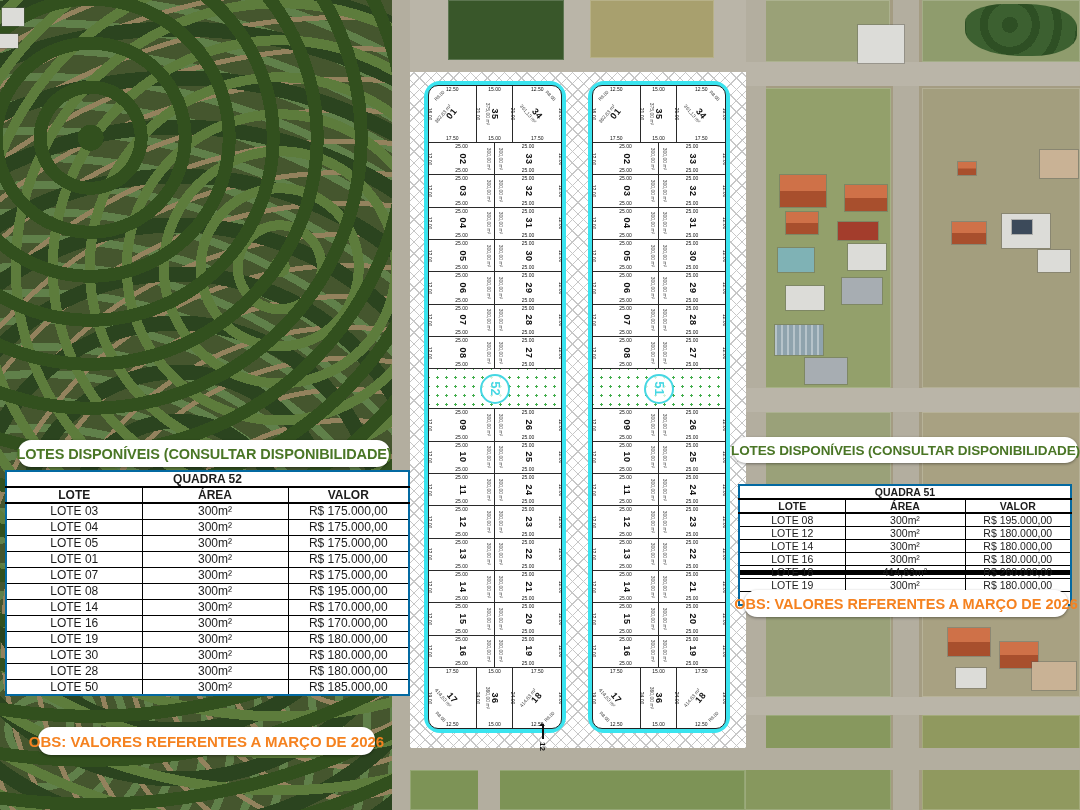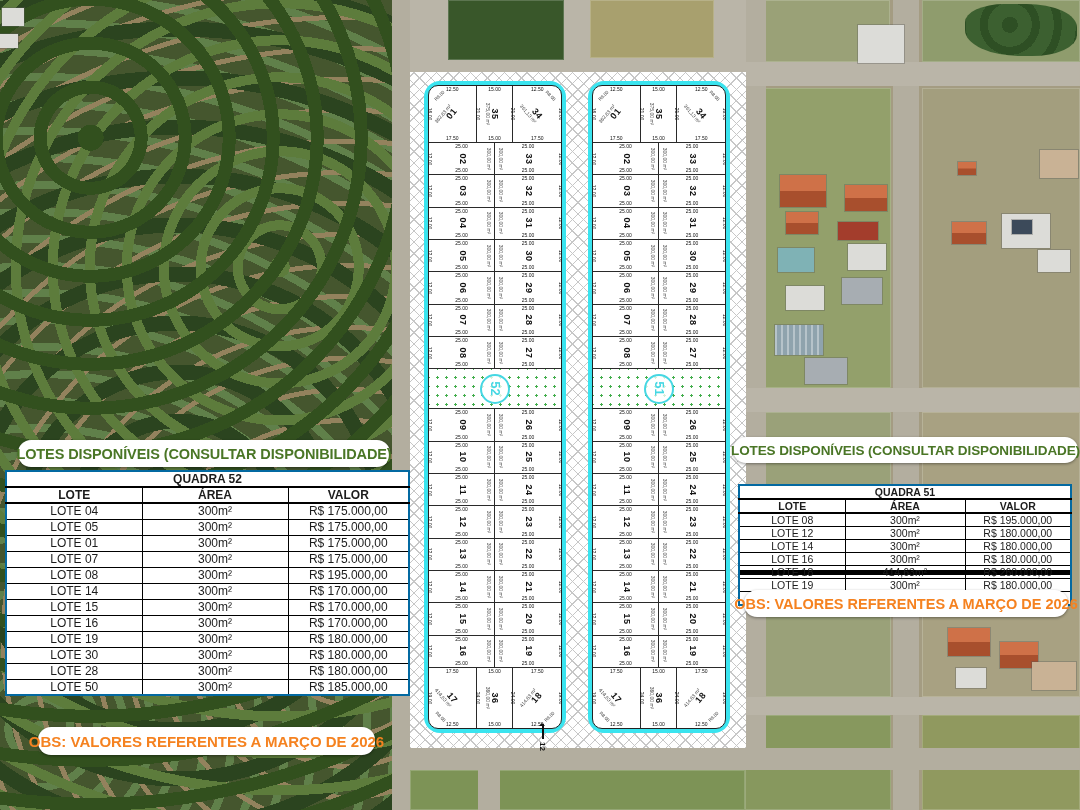--- a/index.html
+++ b/index.html
@@ -773,20 +773,25 @@
       <tbody>
         <tr class="t-title">
           <td colspan="3">QUADRA 52</td>
         </tr>
         <tr class="t-colhead">
           <td>LOTE</td>
           <td>ÁREA</td>
           <td>VALOR</td>
         </tr>
         <tr class="t-data">
+          <td>LOTE 03</td>
+          <td>300m²</td>
+          <td>R$ 175.000,00</td>
+        </tr>
+        <tr class="t-data">
           <td>LOTE 04</td>
           <td>300m²</td>
           <td>R$ 175.000,00</td>
         </tr>
         <tr class="t-data">
           <td>LOTE 05</td>
           <td>300m²</td>
           <td>R$ 175.000,00</td>
         </tr>
         <tr class="t-data">
@@ -799,25 +804,20 @@
           <td>300m²</td>
           <td>R$ 175.000,00</td>
         </tr>
         <tr class="t-data">
           <td>LOTE 08</td>
           <td>300m²</td>
           <td>R$ 195.000,00</td>
         </tr>
         <tr class="t-data">
           <td>LOTE 14</td>
-          <td>300m²</td>
-          <td>R$ 170.000,00</td>
-        </tr>
-        <tr class="t-data">
-          <td>LOTE 15</td>
           <td>300m²</td>
           <td>R$ 170.000,00</td>
         </tr>
         <tr class="t-data">
           <td>LOTE 16</td>
           <td>300m²</td>
           <td>R$ 170.000,00</td>
         </tr>
         <tr class="t-data">
           <td>LOTE 19</td>

